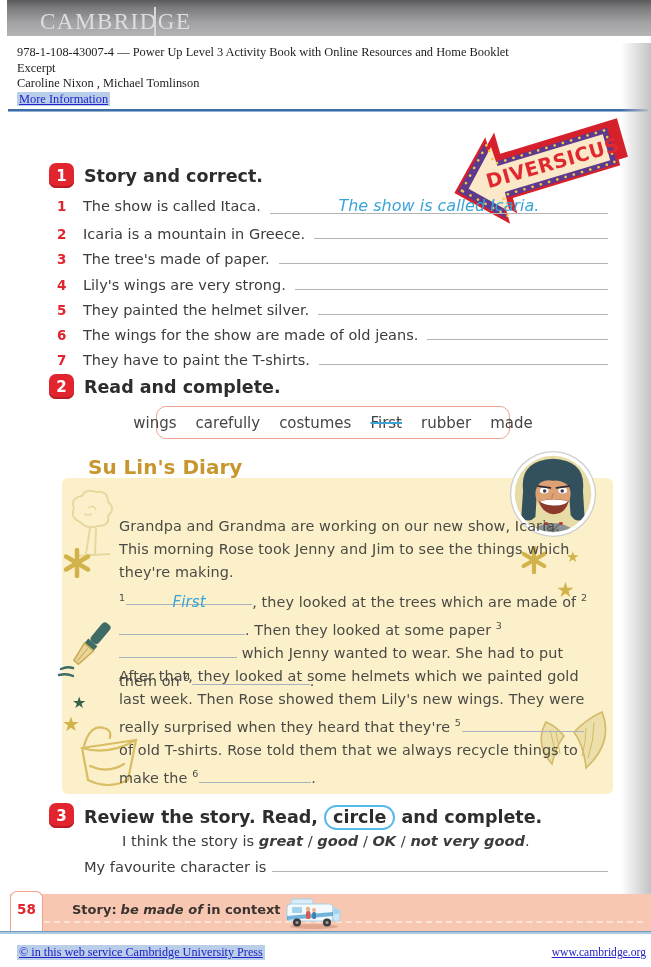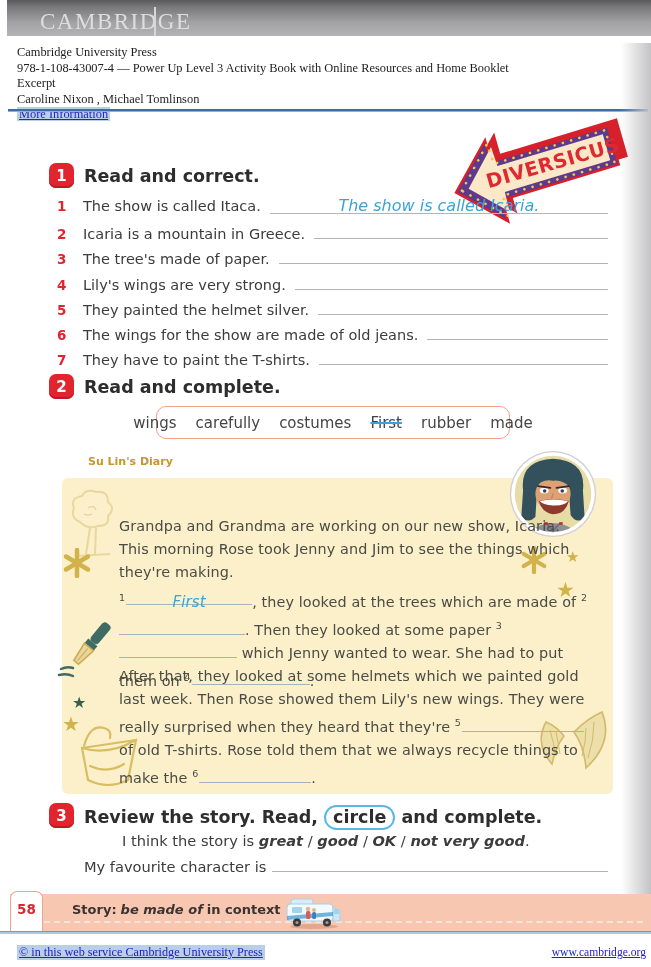--- a/index.html
+++ b/index.html
@@ -39,21 +39,21 @@
   .iline{flex:1;border-bottom:1.2px solid #b4b4b4;height:1.15em;display:flex;justify-content:center;}
   .ans{color:#3aa4d8;font-size:16px;font-style:italic;white-space:nowrap;}
 
   
   .wordbox{position:absolute;left:156px;top:406px;width:352px;height:31px;border:1.6px solid #f0a38c;
     border-radius:10px;background:#fff;display:flex;align-items:center;justify-content:center;
     gap:19px;font-size:15px;color:#454545;}
   .struck{text-decoration:line-through;text-decoration-color:#3aa4d8;text-decoration-thickness:2px;}
 
   
-  .diary-heading{position:absolute;left:88px;top:455px;font-size:11px;font-weight:bold;color:#c8962e;}
+  .diary-heading{position:absolute;left:88px;top:455px;font-size:20px;font-weight:bold;color:#c8962e;}
   .diarybox{position:absolute;left:62px;top:478px;width:551px;height:316px;background:#fbf0ca;border-radius:6px;}
   .dpar{position:absolute;font-size:14.4px;line-height:23px;color:#4b4b45;letter-spacing:.1px;}
   .p1{left:119px;top:515px;width:452px;}
   .p2{left:119px;top:586px;width:474px;}
   .p3{left:119px;top:665px;width:474px;}
   .blank{display:inline-block;border-bottom:1.3px solid #a7b2bf;height:.95em;text-align:center;vertical-align:baseline;}
   .b1{width:126px;} .b2{width:126px;} .b3{width:118px;} .b4{width:118px;} .b5{width:122px;} .b6{width:112px;}
   .hand{color:#3aa4d8;font-size:15px;font-style:italic;}
   sup{font-size:9.5px;margin-right:1px;}
 
@@ -90,41 +90,40 @@
 </head>
 <body>
 
 <div class="page">
 
   <div class="topbar">
     <span class="logo">Cambridge</span>
     <span class="divider"></span>
   </div>
   <div class="meta">
-    <div>Cambridge University Press</div>
     <div>978-1-108-43007-4 — Power Up Level 3 Activity Book with Online Resources and Home Booklet</div>
     <div>Excerpt</div>
     <div>Caroline Nixon , Michael Tomlinson</div>
     <div><a href="#" class="hl">More Information</a></div>
   </div>
   <div class="rule-top"></div>
   <div class="edge-right"></div>
 
   <svg class="diversicus" viewBox="0 0 180 118">
     <g transform="rotate(-16 70 62)">
       <polygon points="8,64 50,22 50,44 172,42 172,82 50,84 50,106" fill="#d6202c" transform="translate(6,-5)"></polygon>
       <polygon points="3,64 45,22 45,44 167,42 167,82 45,84 45,106" fill="#5e3a8e" stroke="#d6202c" stroke-width="2.5"></polygon>
       <polygon points="16,64 49,30 50,50 160,48.5 160,75.5 50,77 49,97" fill="#fbe8c8"></polygon>
       <polygon points="9,64 46,26 47,47 163.5,45.2 163.5,78.8 47,80 46,101" fill="none" stroke="#f4c843" stroke-width="2.6" stroke-dasharray="0.1 8.5" stroke-linecap="round"></polygon>
       <text x="104" y="69" text-anchor="middle" font-family="DejaVu Sans, sans-serif" font-size="19.5" font-weight="bold" fill="#e02830" letter-spacing="0.5">DIVERSICUS</text>
     </g>
   </svg>
 
   <div class="exbadge" style="left:49px;top:163px;">1</div>
-  <div class="extitle" style="left:84px;top:166px;">Read and correct.</div>
+  <div class="extitle" style="left:84px;top:166px;">Story and correct.</div>
 
   <div class="ex1rows">
     <div class="row">
       <span class="inum">1</span>
       <span class="itxt">The show is called Itaca.</span>
       <span class="iline">
           <span class="ans">The show is called Icaria.</span>
         </span>
     </div>
     <div class="row">

